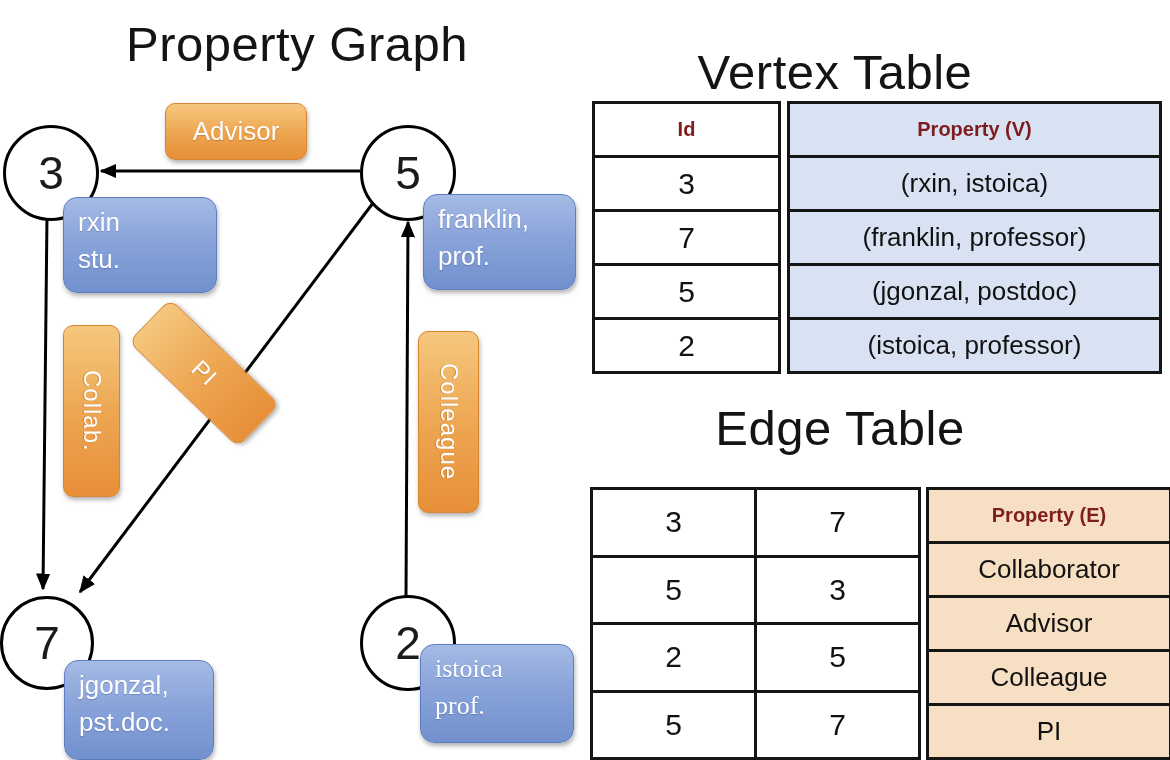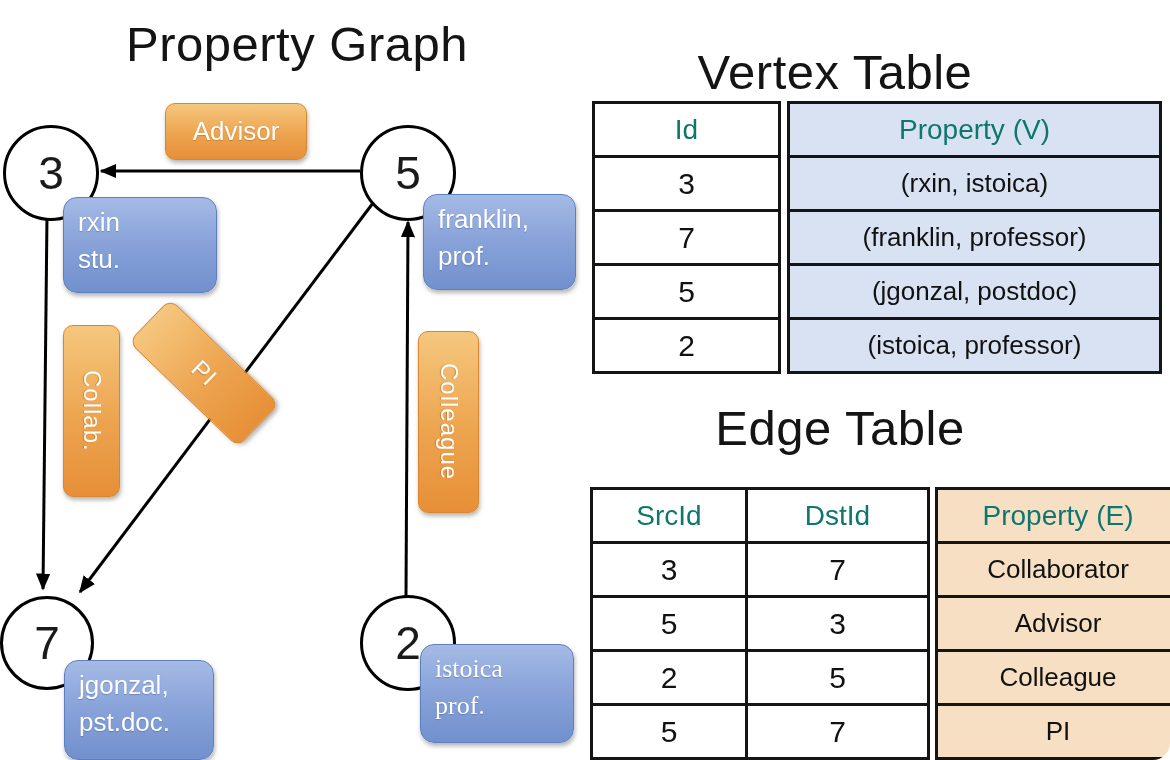--- a/index.html
+++ b/index.html
@@ -1,18 +1,18 @@
 <!DOCTYPE html>
 <html><head>
 <meta charset="utf-8">
 <style>
   html,body { margin:0; padding:0; background:#ffffff; }
   #app {
     position:relative; width:1170px; height:760px; overflow:hidden;
-    background:#ffffff; font-family:"Liberation Sans", sans-serif; color:#111;border-radius:17px;
+    background:#ffffff; font-family:"Liberation Sans", sans-serif; color:#111;
   }
   .title {
     position:absolute; text-align:center; font-size:49px; color:#141414;
     letter-spacing:0.5px; white-space:nowrap;
   }
   
   .node {
     position:absolute; border:3px solid #000; border-radius:50%;
     background:#fff; display:flex; align-items:center; justify-content:center;
     font-size:46px; color:#1a1a1a; z-index:3;
@@ -37,21 +37,21 @@
   }
   .elabel .vert { writing-mode:vertical-rl; font-size:24px; letter-spacing:1px; }
   
   #edges { position:absolute; left:0; top:0; z-index:1; }
   #edges line { stroke:#000; stroke-width:3; }
   
   .tgroup { position:absolute; display:flex; }
   table { border-collapse:collapse; table-layout:fixed; }
   td, th { border:3px solid #151515; text-align:center; vertical-align:middle;
            height:51px; padding:0; overflow:hidden; white-space:nowrap; }
-  th { font-size:28px; font-weight:normal; color:#0f766e; }
+  th { font-size:20px; font-weight:bold; color:#7f1d1d; }
   td.idcell { font-size:30px; }
   td.propcell { font-size:26px; }
   .bluecol  td, .bluecol  th { background:#d9e2f3; }
   .tancol   td, .tancol   th { background:#f6dfc2; }
   .whitecol td, .whitecol th { background:#ffffff; }
 </style>
 </head>
 <body>
 
 <div id="app">
@@ -152,24 +152,20 @@
       <tr>
             <td class="propcell">(istoica, professor)</td>
           </tr>
     </tbody>
       </table>
   </div>
 
   <div class="tgroup" style="left:590px; top:487px; gap:5px;">
     <table class="whitecol" style="width:331px;">
       <tbody>
-          <tr>
-        <th style="width:152px;">SrcId</th>
-        <th style="width:179px;">DstId</th>
-      </tr>
       <tr>
         <td class="idcell">3</td>
         <td class="idcell">7</td>
       </tr>
       <tr>
         <td class="idcell">5</td>
         <td class="idcell">3</td>
       </tr>
       <tr>
         <td class="idcell">2</td>

